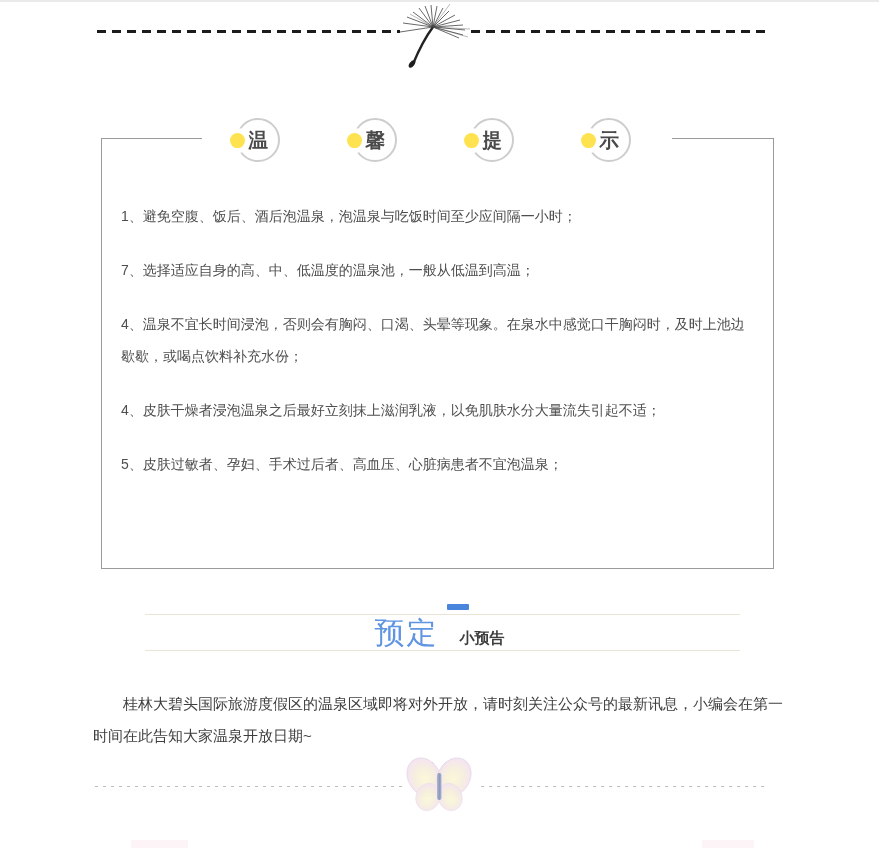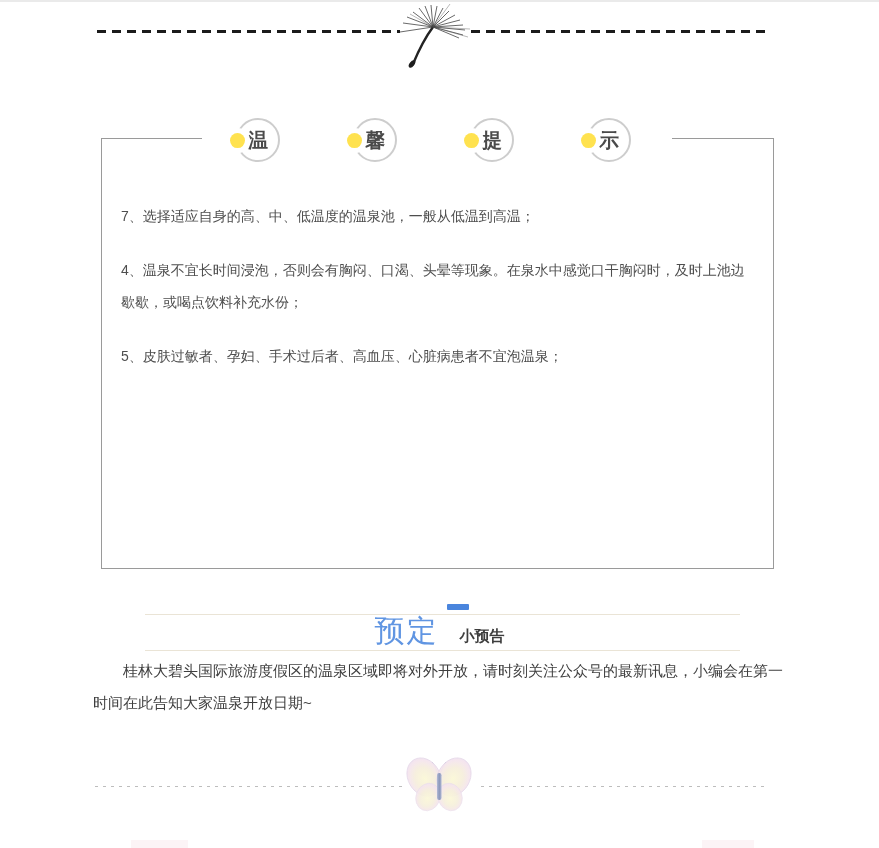--- a/index.html
+++ b/index.html
@@ -35,23 +35,23 @@
 
   .tips-list { left:121px; top:200px; width:636px; }
   .tip { font-size:14px; line-height:32px; margin-bottom:22px; color:#4e4e4e; }
 
   
   .mini-bar { left:447px; top:604px; width:22px; height:6px; background:#4a85dd; border-radius:1px; }
   .tan-line { height:1px; background:#eae4d6; }
   .tan-line-1 { left:145px; top:614px; width:595px; }
   .tan-line-2 { left:145px; top:650px; width:595px; }
   .booking-title { left:0; top:616px; width:879px; text-align:center; line-height:34px; }
-  .booking-title .main { font-family:Liberation Mono, monospace; font-size:30px; color:#6095e2; letter-spacing:2px;margin-top:37px; }
+  .booking-title .main { font-family:Liberation Sans, sans-serif; font-size:30px; color:#6095e2; letter-spacing:2px;margin-top:37px; }
   .booking-title .sub { font-size:15px; font-weight:bold; color:#3d3d3d; margin-left:21px; }
-  .booking-paragraph { left:93px; top:655px; width:692px; font-size:15px; line-height:32px; color:#3e3e3e; text-indent:2em; }
+  .booking-paragraph { left:93px; top:688px; width:692px; font-size:15px; line-height:32px; color:#3e3e3e; text-indent:2em; }
 
   
   .dash-light { height:1px; background:repeating-linear-gradient(90deg,#bdbdbd 0 3px,transparent 3px 8px); }
   .dash-light-left  { left:95px;  top:786px; width:309px; }
   .dash-light-right { left:481px; top:786px; width:285px; }
   .butterfly { left:403px; top:756px; width:72px; height:58px; }
 
   .pink-block { background:#fcf4f6; }
   .pink-left  { left:131px; top:840px; width:57px; height:8px; }
   .pink-right { left:702px; top:840px; width:52px; height:8px; }
@@ -86,22 +86,24 @@
   <div class="abs badge badge-3">
     <span class="dot"></span>
     <span>提</span>
   </div>
   <div class="abs badge badge-4">
     <span class="dot"></span>
     <span>示</span>
   </div>
 
   <div class="abs tips-list">
+    <div class="tip">1、避免空腹、饭后、酒后泡温泉，泡温泉与吃饭时间至少应间隔一小时；</div>
     <div class="tip">7、选择适应自身的高、中、低温度的温泉池，一般从低温到高温；</div>
     <div class="tip">4、温泉不宜长时间浸泡，否则会有胸闷、口渴、头晕等现象。在泉水中感觉口干胸闷时，及时上池边歇歇，或喝点饮料补充水份；</div>
+    <div class="tip">4、皮肤干燥者浸泡温泉之后最好立刻抹上滋润乳液，以免肌肤水分大量流失引起不适；</div>
     <div class="tip">5、皮肤过敏者、孕妇、手术过后者、高血压、心脏病患者不宜泡温泉；</div>
   </div>
 
   <div class="abs mini-bar"></div>
   <div class="abs tan-line tan-line-1"></div>
   <div class="abs booking-title">
     <span class="main">预定</span><span class="sub">小预告</span>
   </div>
   <div class="abs tan-line tan-line-2"></div>
   <div class="abs booking-paragraph">桂林大碧头国际旅游度假区的温泉区域即将对外开放，请时刻关注公众号的最新讯息，小编会在第一时间在此告知大家温泉开放日期~</div>

